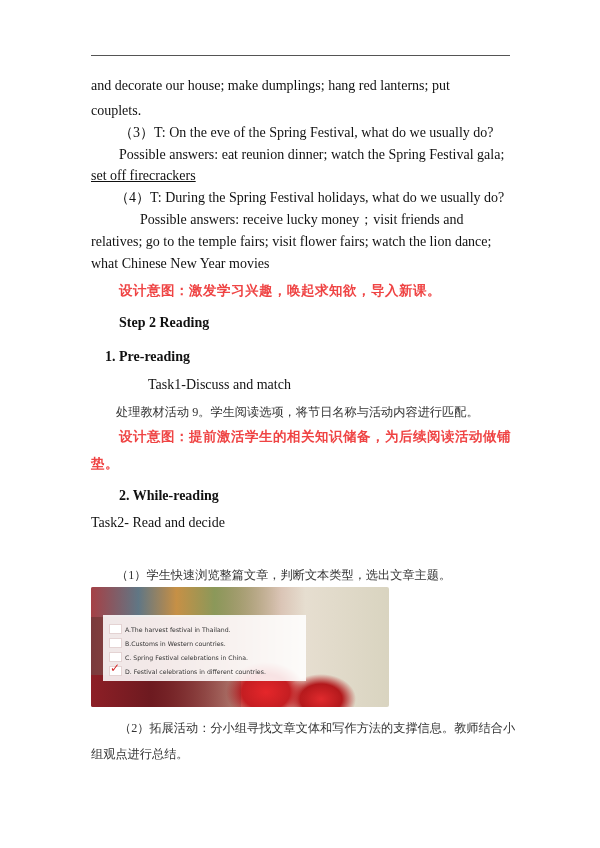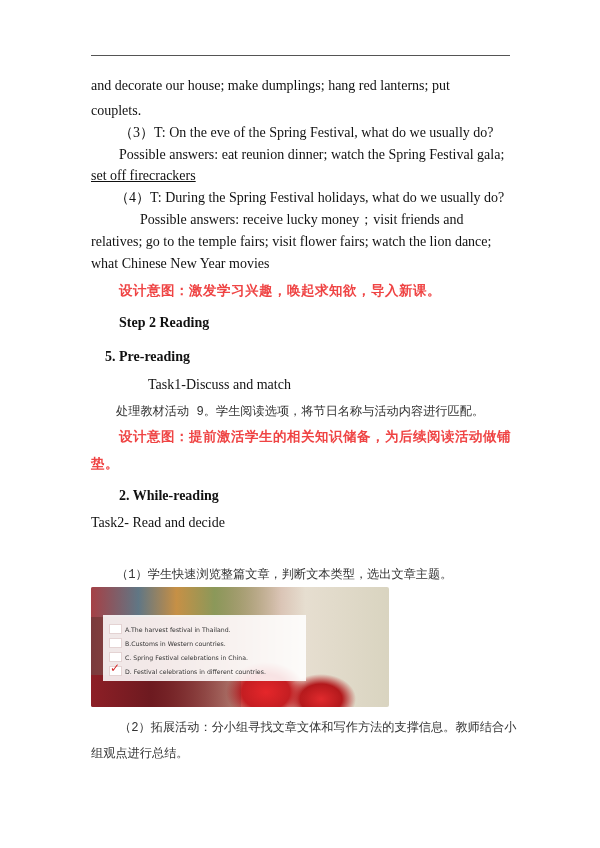--- a/index.html
+++ b/index.html
@@ -1,21 +1,21 @@
 <!DOCTYPE html>
 <html><head>
 <meta charset="utf-8">
 <style>
   html, body { margin: 0; padding: 0; background: #ffffff; }
   body { width: 600px; height: 848px; position: relative; overflow: hidden;
          font-family: "Liberation Serif", "DejaVu Serif", serif; color: #111; }
   .rule { position: absolute; left: 91px; top: 55px; width: 419px; height: 0;
           border-top: 1.3px solid #555; }
   .line { position: absolute; font-size: 14px; line-height: 18px; white-space: nowrap; }
-  .cn { font-family: Liberation Mono, monospace; font-size: 12.2px; color: #333; }
+  .cn { font-family: Liberation Serif, serif; font-size: 12.2px; color: #333; }
   .cn-bold { font-family: "DejaVu Serif", serif; font-size: 13.5px; font-weight: bold; color: #ef4444; letter-spacing: 0.5px; }
   .bold { font-weight: bold; text-align: right; }
   .figure { position: absolute; left: 91px; top: 587px; width: 298px; height: 120px;
             border-radius: 2px; overflow: hidden;
             background:
               radial-gradient(ellipse 40px 30px at 175px 105px, #e5262a 0%, #c41e22 60%, rgba(196,30,34,0) 100%),
               radial-gradient(ellipse 35px 25px at 230px 112px, #e02a2d 0%, #b3191c 60%, rgba(179,25,28,0) 100%),
               radial-gradient(ellipse 30px 15px at 40px 118px, #d83a2e 0%, rgba(216,58,46,0) 100%),
               linear-gradient(90deg, #7a3a3c 0%, #a0524a 25%, #c79a8a 50%, #e6ded0 72%, #d9d4c0 100%);
   }
@@ -42,21 +42,21 @@
 <div class="line" style="left:119px; top:124px;">（3）T: On the eve of the Spring Festival, what do we usually do?</div>
 <div class="line" style="left:119px; top:146px;">Possible answers: eat reunion dinner; watch the Spring Festival gala;</div>
 <div class="line" style="left:91px; top:167px;text-decoration:underline;">set off firecrackers</div>
 <div class="line" style="left:115px; top:189px;">（4）T: During the Spring Festival holidays, what do we usually do?</div>
 <div class="line" style="left:140px; top:211px;">Possible answers: receive lucky money；visit friends and</div>
 <div class="line" style="left:91px; top:233px;">relatives; go to the temple fairs; visit flower fairs; watch the lion dance;</div>
 <div class="line" style="left:91px; top:255px;">what Chinese New Year movies</div>
 <div class="line cn-bold" style="left:119px; top:281px;">设计意图：激发学习兴趣，唤起求知欲，导入新课。</div>
 
 <div class="line bold" style="left:119px; top:314px;">Step 2 Reading</div>
-<div class="line bold" style="left:105px; top:348px;">5.  Pre-reading</div>
+<div class="line bold" style="left:105px; top:348px;">1.  Pre-reading</div>
 <div class="line" style="left:112px; top:376px;margin-left:36px;">Task1-Discuss and match</div>
 <div class="line cn" style="left:116px; top:403px;">处理教材活动 9。学生阅读选项，将节日名称与活动内容进行匹配。</div>
 <div class="line cn-bold" style="left:119px; top:427px;">设计意图：提前激活学生的相关知识储备，为后续阅读活动做铺</div>
 <div class="line cn-bold" style="left:91px; top:454px;">垫。</div>
 
 <div class="line bold" style="left:119px; top:487px;">2. While-reading</div>
 <div class="line" style="left:91px; top:514px;">Task2- Read and decide</div>
 <div class="line cn" style="left:116px; top:555px;margin-top:47px;">处理教材活动 10，可分为两步：</div>
 <div class="line cn" style="left:116px; top:566px;">（1）学生快速浏览整篇文章，判断文本类型，选出文章主题。</div>
 

